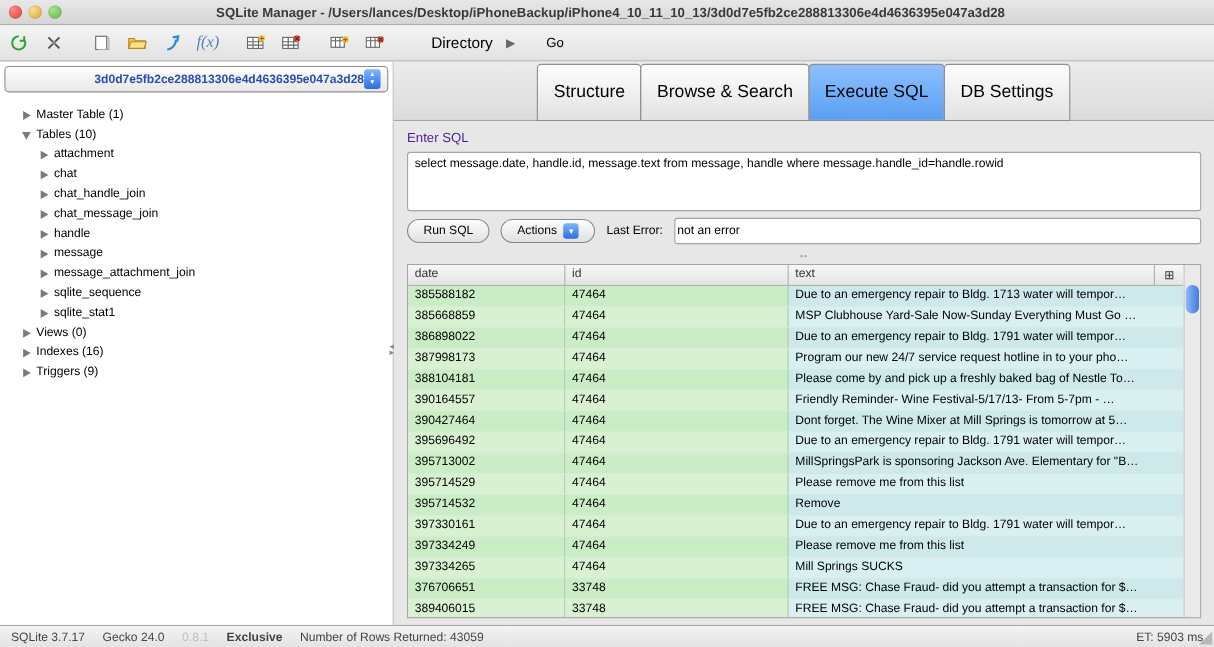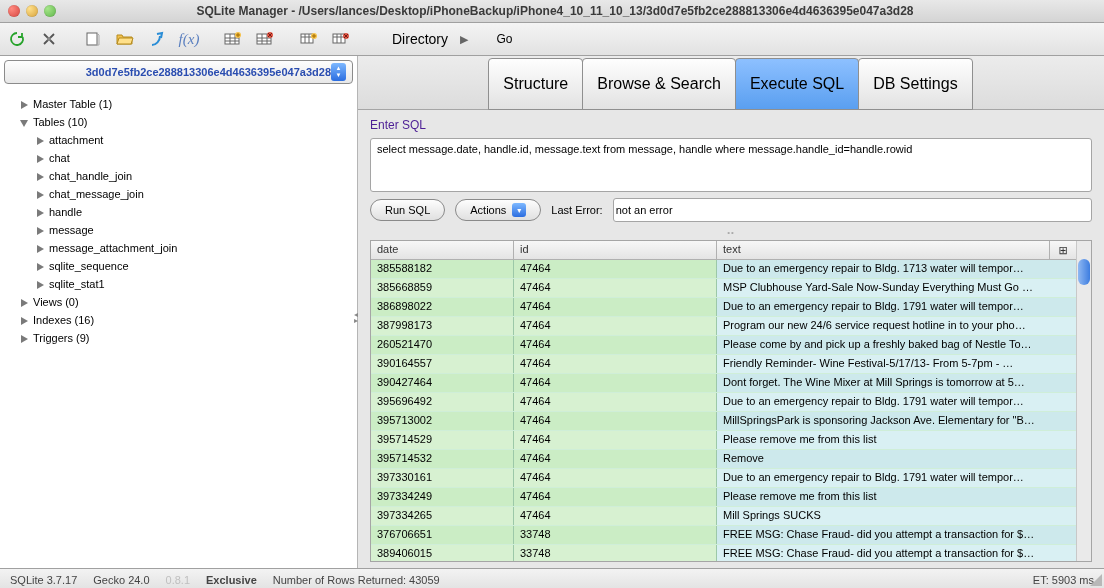--- a/index.html
+++ b/index.html
@@ -265,24 +265,24 @@
                 <div class="gc c2">MSP Clubhouse Yard-Sale Now-Sunday Everything Must Go …</div>
               </div>
               <div class="gr">
                 <div class="gc c0">386898022</div>
                 <div class="gc c1">47464</div>
                 <div class="gc c2">Due to an emergency repair to Bldg. 1791 water will tempor…</div>
               </div>
               <div class="gr">
                 <div class="gc c0">387998173</div>
                 <div class="gc c1">47464</div>
-                <div class="gc c2">Program our new 24/6 service request hotline in to your pho…</div>
-              </div>
-              <div class="gr">
-                <div class="gc c0">260521470</div>
+                <div class="gc c2">Program our new 24/7 service request hotline in to your pho…</div>
+              </div>
+              <div class="gr">
+                <div class="gc c0">388104181</div>
                 <div class="gc c1">47464</div>
                 <div class="gc c2">Please come by and pick up a freshly baked bag of Nestle To…</div>
               </div>
               <div class="gr">
                 <div class="gc c0">390164557</div>
                 <div class="gc c1">47464</div>
                 <div class="gc c2">Friendly Reminder- Wine Festival-5/17/13- From 5-7pm - …</div>
               </div>
               <div class="gr">
                 <div class="gc c0">390427464</div>

